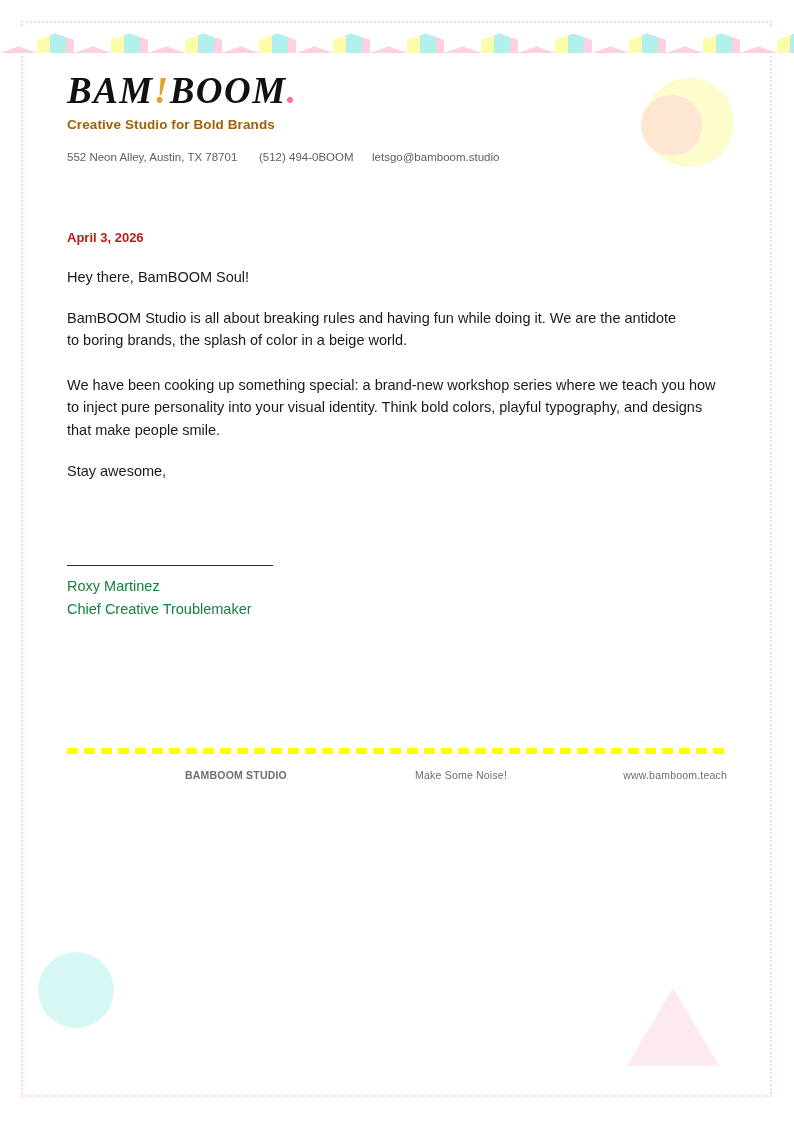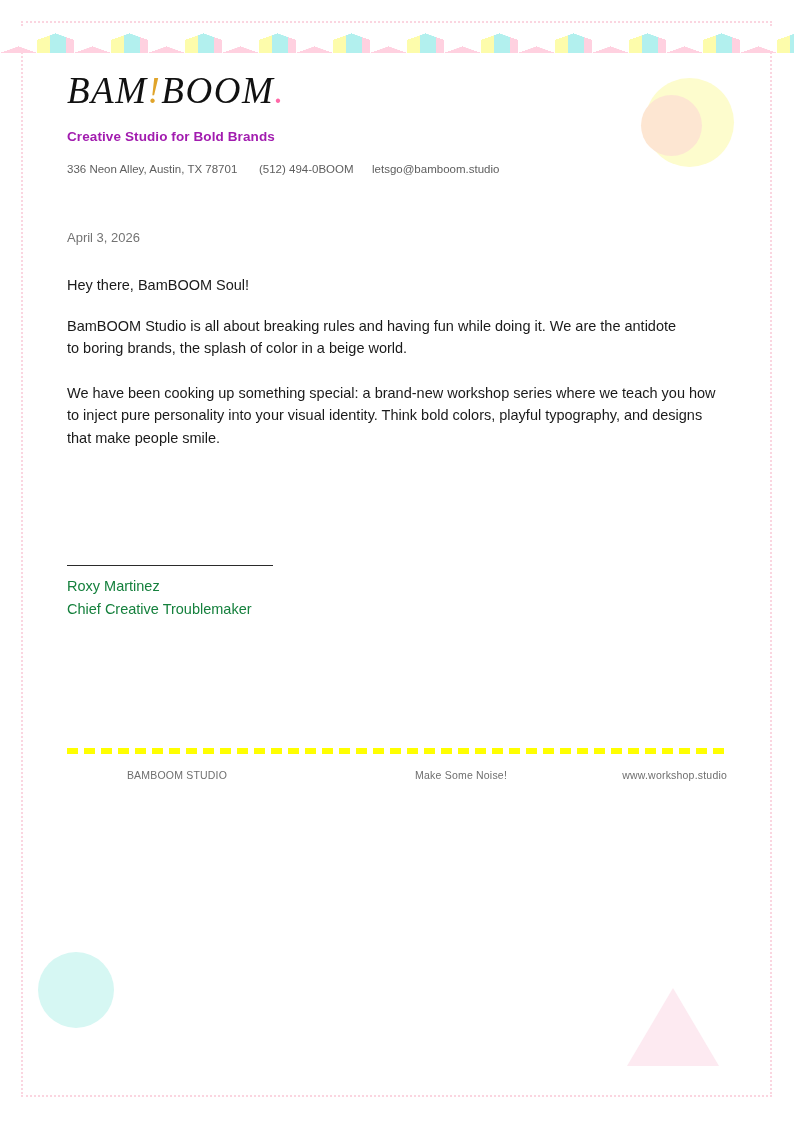--- a/index.html
+++ b/index.html
@@ -68,35 +68,35 @@
   
   #letterhead {
     position: absolute;
     left: 67px;
     top: 72px;
     width: 660px;
   }
   #logo {
     font-family: "Liberation Serif", serif;
     font-style: italic;
-    font-weight: normal;
+    font-weight: bold;
     font-size: 37px;
     letter-spacing: 1.5px;
     color: #111111;
     line-height: 1;
     white-space: nowrap;
   }
   #logo .bang { color: #e0a42a; }
   #logo .dot  { color: #ff69a8; }
 
   #tagline {
-    margin-top: 20px;
+    margin-top: 8px;
     font-size: 13.5px;
     font-weight: bold;
-    color: #a21caf;
+    color: #a16207;
     letter-spacing: .1px;
   }
   #contact-row {
     margin-top: 19px;
     font-size: 11.5px;
     color: #5e5e5e;
     display: flex;
   }
   #contact-row .c-addr  { width: 192px; }
   #contact-row .c-phone { width: 113px; }
@@ -131,23 +131,23 @@
 
   
   #letter-body {
     position: absolute;
     left: 67px;
     top: 230px;
     width: 660px;
   }
   #date-line {
     font-size: 13px;
-    font-weight: normal;
-    color: #737373;
-    margin-bottom: 32px;
+    font-weight: bold;
+    color: #b91c1c;
+    margin-bottom: 24px;
   }
   #salutation {
     font-size: 14.5px;
     color: #1a1a1a;
     margin-bottom: 22px;
   }
   .para {
     font-size: 14.5px;
     color: #1a1a1a;
     line-height: 1.55;
@@ -193,21 +193,21 @@
       transparent 11px, transparent 17px
     );
   }
   #footer-row {
     margin-top: 15px;
     display: flex;
     font-size: 10.5px;
     color: #6e6e6e;
     letter-spacing: .2px;
   }
-  #footer-row .f-left   { flex: 1; text-align: center; }
+  #footer-row .f-left   { flex: 1; text-align: right; font-weight: bold; }
   #footer-row .f-center { flex: 1; text-align: right; }
   #footer-row .f-right  { flex: 1; text-align: right; }
 </style>
 </head>
 <body>
 
 <div id="page-border"></div>
 
 <div id="top-band">
   <div class="stripes"></div>
@@ -218,39 +218,40 @@
 <div class="deco" id="circle-peach"></div>
 <div class="deco" id="circle-cyan"></div>
 <div class="deco" id="triangle-pink"></div>
 
 <div id="letterhead">
   <div id="logo"><span>BAM</span><span class="bang">!</span><span>BOOM</span><span class="dot">.</span></div>
 
   <div id="tagline">Creative Studio for Bold Brands</div>
 
   <div id="contact-row">
-    <span class="c-addr">336 Neon Alley, Austin, TX 78701</span>
+    <span class="c-addr">552 Neon Alley, Austin, TX 78701</span>
     <span class="c-phone">(512) 494-0BOOM</span>
     <span class="c-email">letsgo@bamboom.studio</span>
   </div>
 </div>
 
 <div id="letter-body">
   <div id="date-line">April 3, 2026</div>
   <div id="salutation">Hey there, BamBOOM Soul!</div>
   <p class="para narrow">BamBOOM Studio is all about breaking rules and having fun while doing it. We are the antidote to boring brands, the splash of color in a beige world.</p>
   <p class="para">We have been cooking up something special: a brand-new workshop series where we teach you how to inject pure personality into your visual identity. Think bold colors, playful typography, and designs that make people smile.</p>
+  <p id="closing">Stay awesome,</p>
 </div>
 
 <div id="signature-block">
   <div id="sig-line"></div>
   <div id="sig-name">Roxy Martinez</div>
   <div id="sig-title">Chief Creative Troublemaker</div>
 </div>
 
 <div id="footer">
   <div id="footer-rule"></div>
   <div id="footer-row">
     <span class="f-left">BAMBOOM STUDIO</span>
     <span class="f-center">Make Some Noise!</span>
-    <span class="f-right">www.workshop.studio</span>
+    <span class="f-right">www.bamboom.teach</span>
   </div>
 </div>
 
 </body></html>

